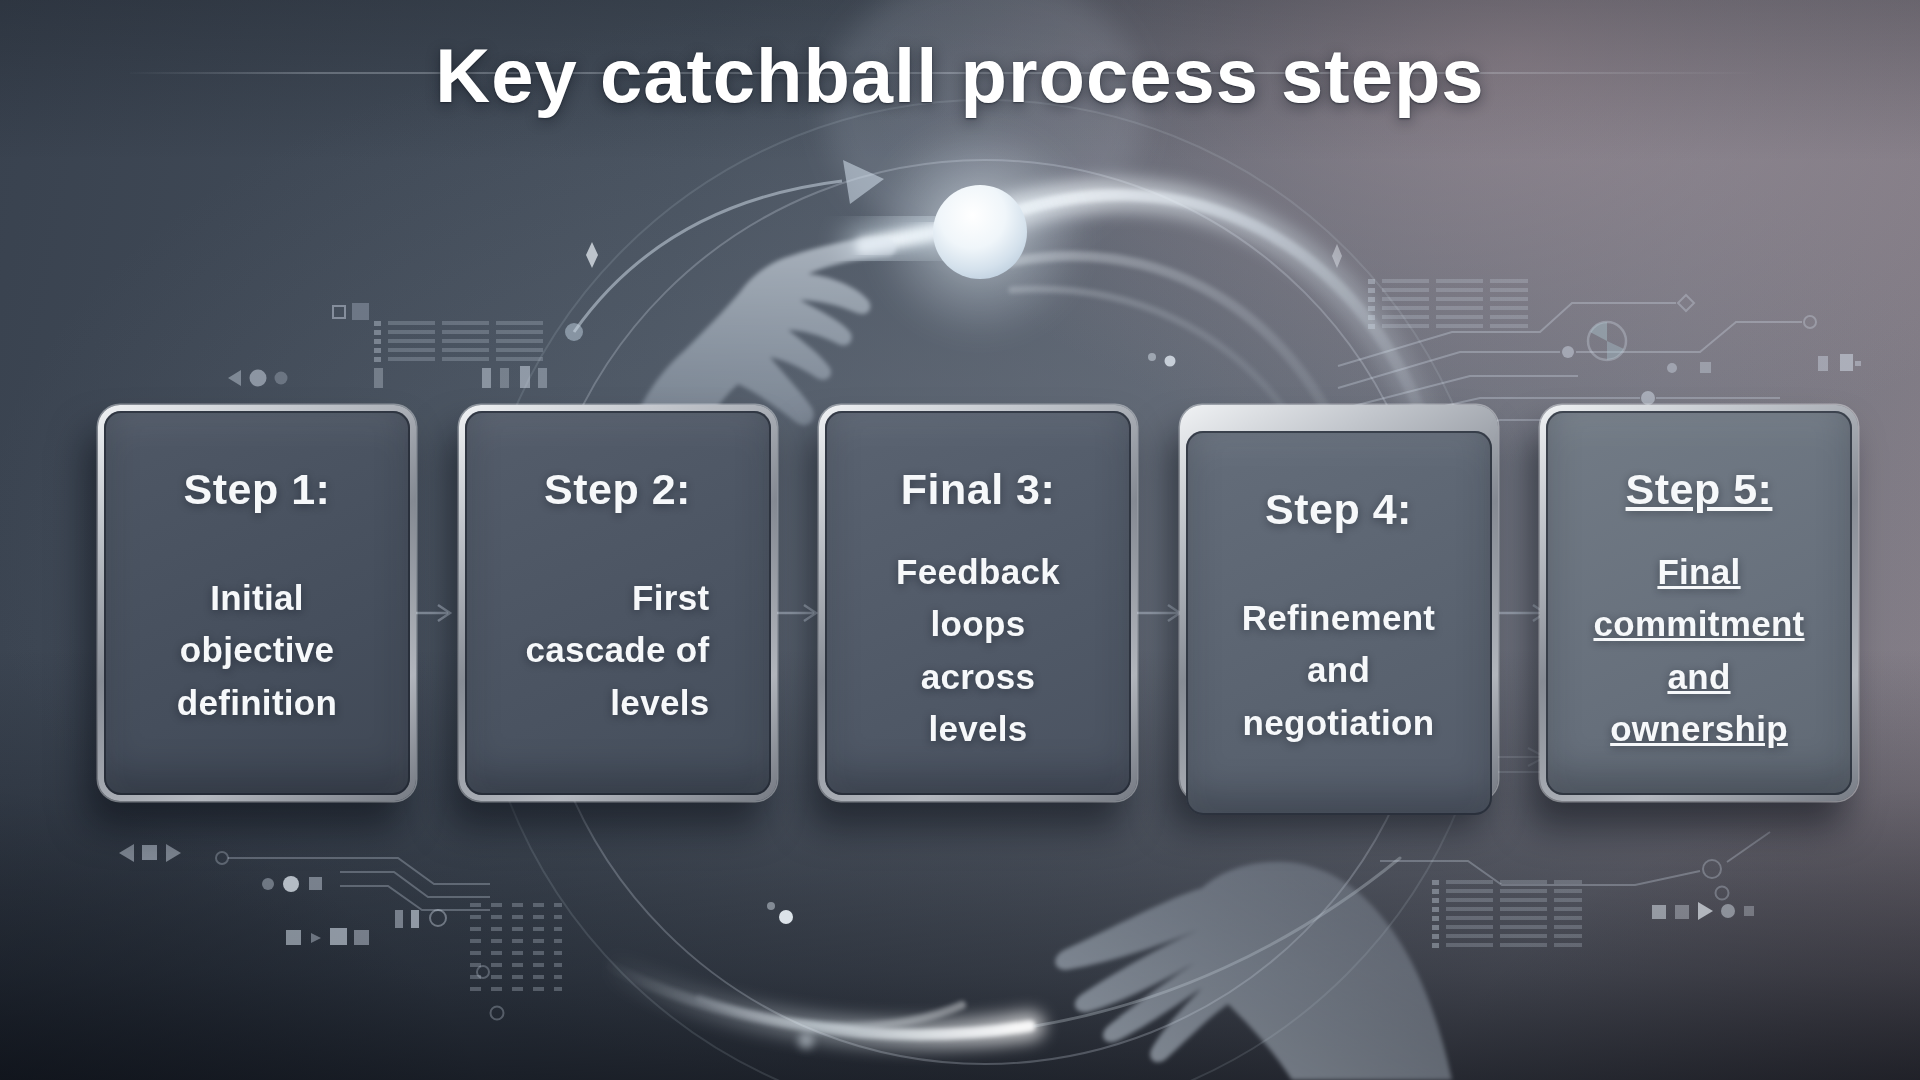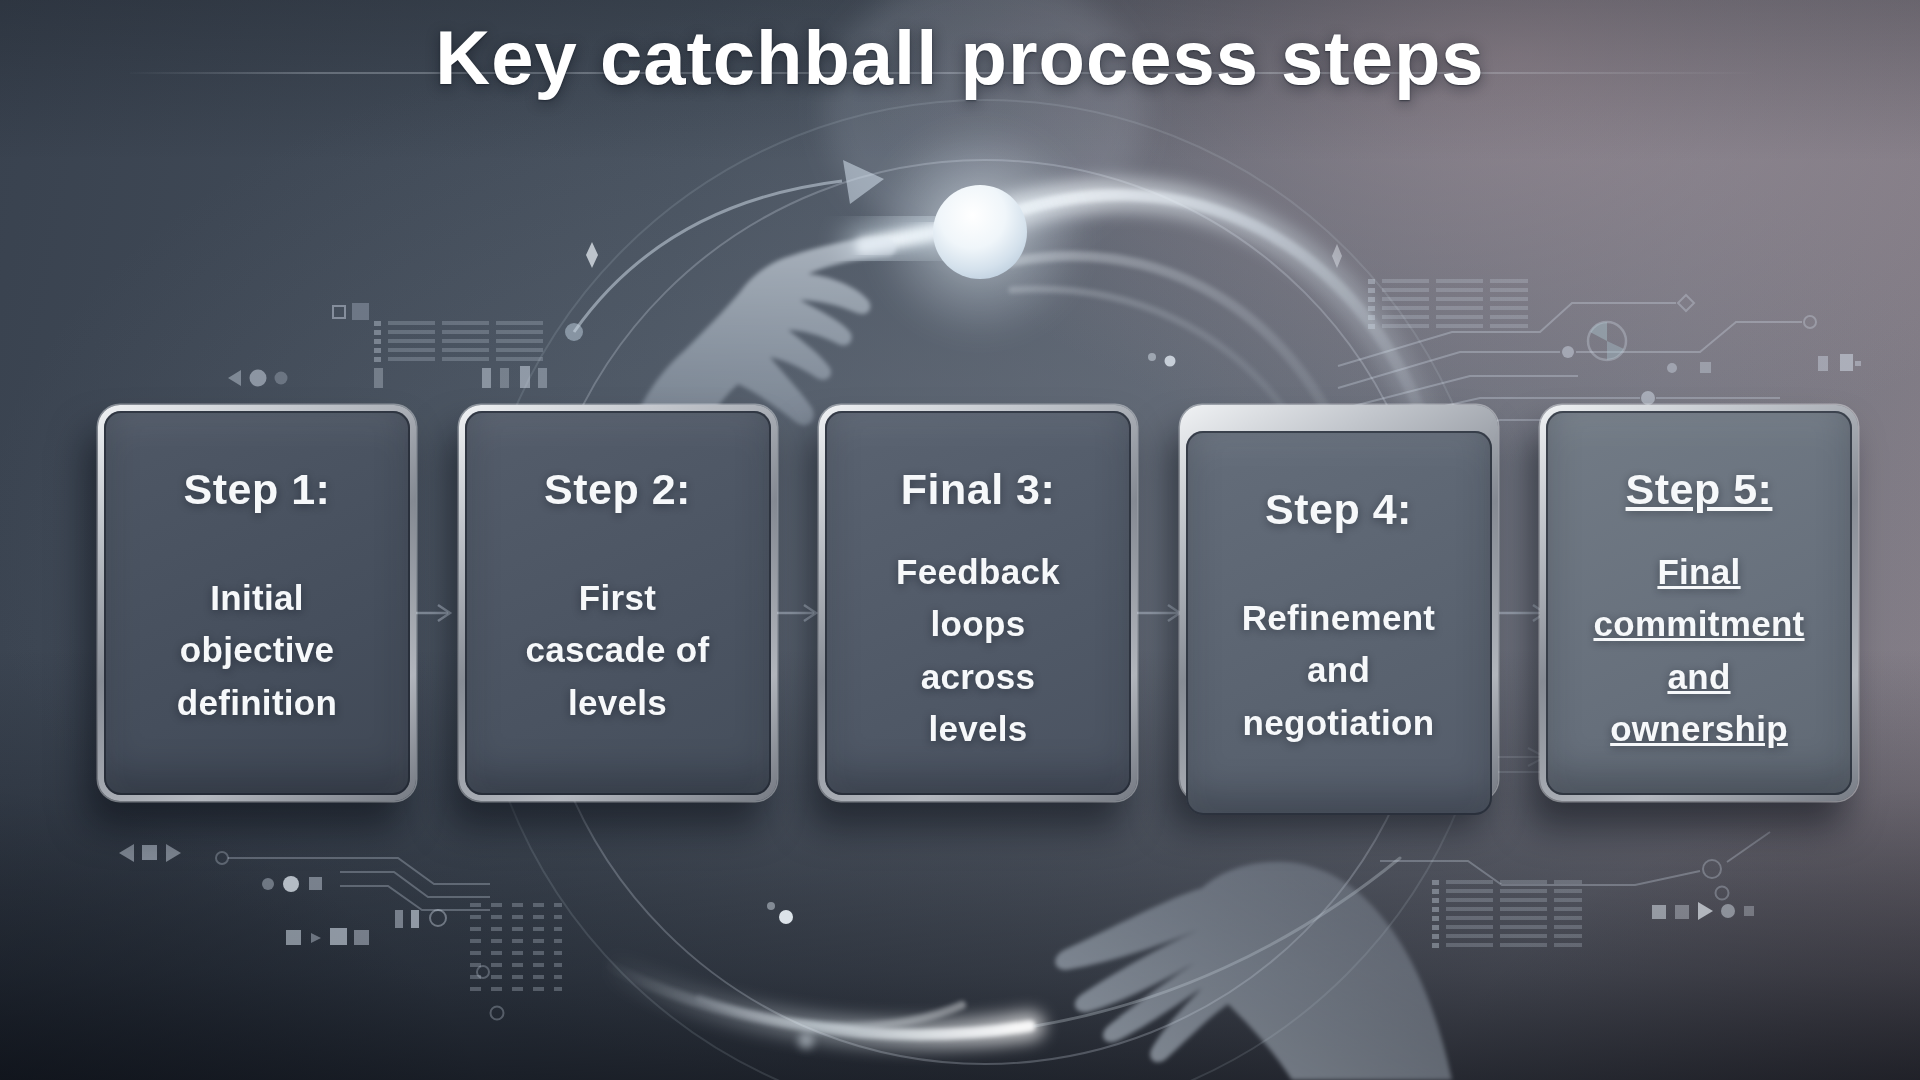--- a/index.html
+++ b/index.html
@@ -30,39 +30,39 @@
             mask:repeating-linear-gradient(90deg,#000 0 47px, transparent 47px 54px);}
   .code-left{left:374px;top:321px;width:172px;height:41px;}
   .code-righttop{left:1368px;top:279px;width:160px;height:50px;}
   .code-bottomright{left:1432px;top:880px;width:150px;height:68px;}
   .dotmatrix{position:absolute;left:470px;top:903px;width:92px;height:94px;opacity:.8;
     background:repeating-linear-gradient(90deg, rgba(205,215,228,.35) 0 11px, transparent 11px 21px);
     -webkit-mask:repeating-linear-gradient(180deg,#000 0 4px, transparent 4px 12px);
             mask:repeating-linear-gradient(180deg,#000 0 4px, transparent 4px 12px);}
 
   
-  .title{position:absolute;top:14px;left:0;width:100%;margin:0;text-align:center;
+  .title{position:absolute;top:32px;left:0;width:100%;margin:0;text-align:center;
     font-size:76px;font-weight:700;letter-spacing:1px;color:#ffffff;
     text-shadow:0 3px 14px rgba(10,15,25,.45),0 1px 2px rgba(20,26,38,.6);}
 
   
   .cards{position:absolute;left:98px;top:405px;width:1760px;height:396px;
     display:flex;justify-content:space-between;}
   .card{position:relative;width:306px;border-radius:22px;padding:6px;
     background:linear-gradient(150deg,#f0f2f4 0%,#c3c7cd 20%,#878c95 48%,#b4b8bf 78%,#767b84 100%);
     box-shadow:0 0 0 1.5px rgba(244,247,250,.4), -12px 26px 36px rgba(6,10,17,.52);}
   .card::after{content:"";position:absolute;left:10px;right:10px;bottom:-9px;height:12px;z-index:-1;
     border-radius:0 0 9px 9px;background:linear-gradient(180deg,#8a8f98,#555a64);
     box-shadow:0 10px 16px rgba(5,8,14,.55);}
   .card-inner{height:100%;border-radius:17px;display:flex;flex-direction:column;align-items:center;
     text-align:center;color:#f6f8fa;box-sizing:border-box;padding:0 12px;
     box-shadow:inset 0 0 0 2px rgba(22,28,38,.55), inset 0 16px 34px rgba(255,255,255,.06),
                inset 0 -20px 34px rgba(10,14,22,.28);}
   .card:nth-of-type(1) .card-inner{background:linear-gradient(155deg,#4f5866 0%,#454e5c 65%,#404855 100%);}
-  .card:nth-of-type(2) .card-inner{background:linear-gradient(155deg,#545d6b 0%,#4a5361 65%,#454e5b 100%);}
+  .card:nth-of-type(2) .card-inner{background:linear-gradient(155deg,#545d6b 0%,#4a5361 65%,#454e5b 100%);text-align:right;}
   .card:nth-of-type(3) .card-inner{background:linear-gradient(155deg,#5a6371 0%,#4f5866 65%,#4a5260 100%);}
   .card:nth-of-type(4) .card-inner{background:linear-gradient(155deg,#646d7a 0%,#59626f 65%,#545c6a 100%);margin-top:20px;}
   .card:nth-of-type(5) .card-inner{background:linear-gradient(155deg,#727b86 0%,#666f7b 65%,#606974 100%);text-decoration:underline;}
   .step-title{margin-top:54px;font-size:43px;font-weight:700;letter-spacing:.5px;
     text-shadow:0 2px 8px rgba(10,15,24,.4);}
   .step-body{margin:auto 0;font-size:35px;font-weight:700;line-height:1.5;white-space:pre-line;
     letter-spacing:.3px;text-shadow:0 2px 8px rgba(10,15,24,.4);padding-bottom:8px;}
 </style>
 </head>
 <body>

